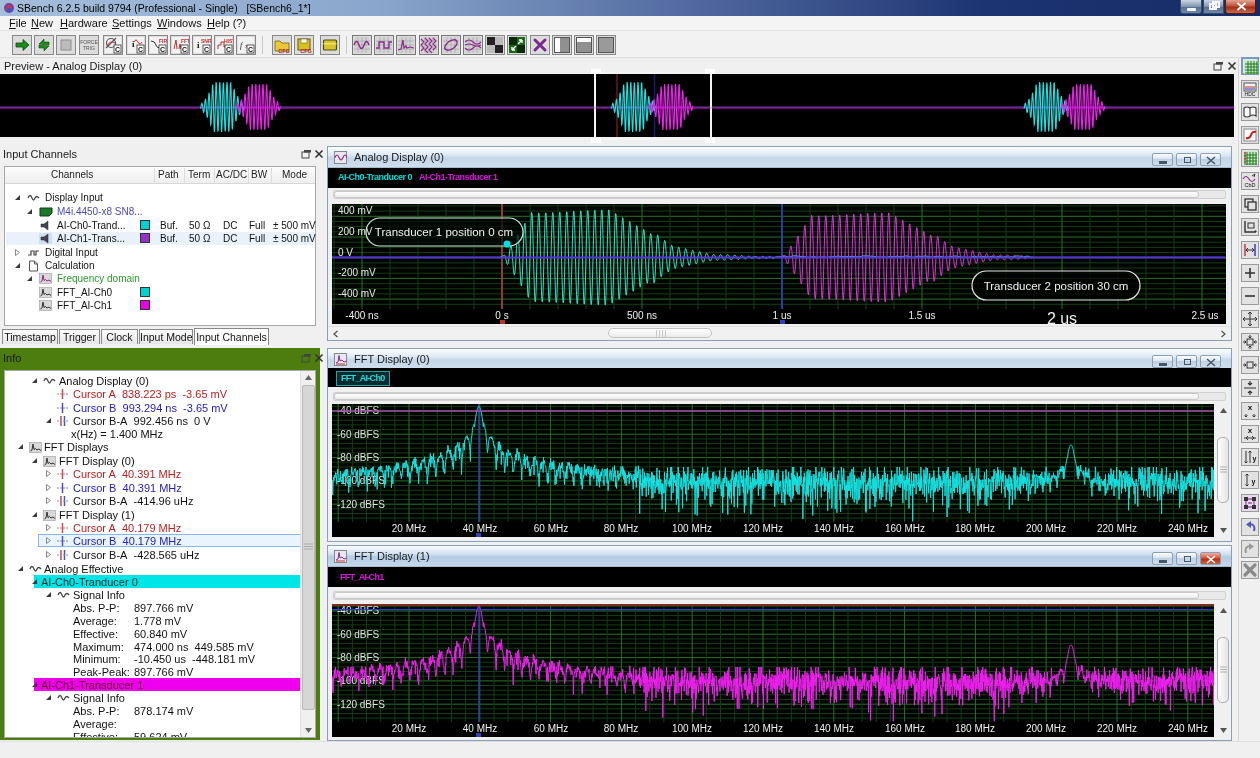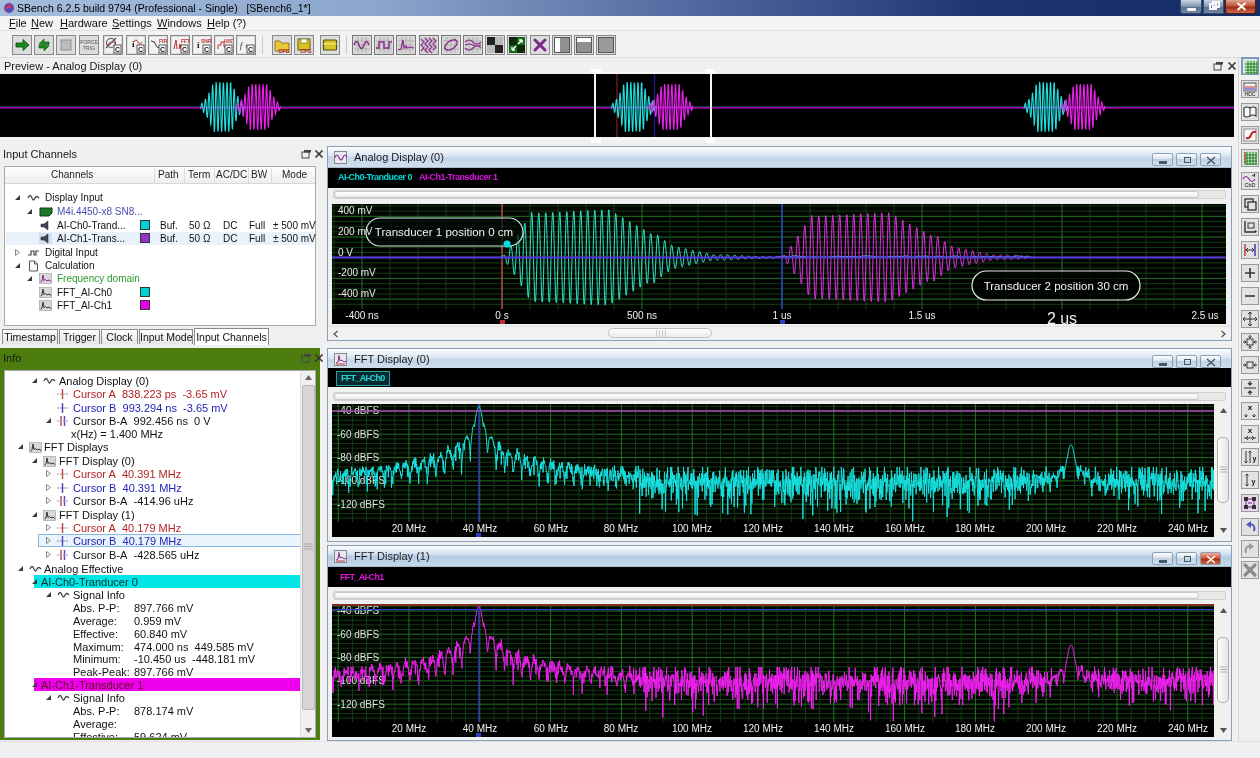--- a/index.html
+++ b/index.html
@@ -631,21 +631,21 @@
       <svg class="abs" style="left:39px;top:219px" width="9" height="9">
         <path d="M7 2 L7 7 L2 7 Z" fill="#3a3a3a"></path>
       </svg>
       <svg class="abs" style="left:52px;top:219px" width="13" height="10">
         <path d="M1 5 q2 -5 4 0 q1.5 4 3 0 q1.5 -3 4 0" stroke="#444" fill="none" stroke-width="1.3"></path>
       </svg>
       <span class="abs" style="left:68px;top:218px;color:#111">Signal Info</span>
       <span class="abs" style="left:68px;top:231px;color:#111">Abs. P-P:</span>
       <span class="abs" style="left:129px;top:231px;color:#111">897.766 mV</span>
       <span class="abs" style="left:68px;top:244px;color:#111">Average:</span>
-      <span class="abs" style="left:129px;top:244px;color:#111">0.959 mV</span>
+      <span class="abs" style="left:129px;top:244px;color:#111">1.778 mV</span>
       <span class="abs" style="left:68px;top:257px;color:#111">Effective:</span>
       <span class="abs" style="left:129px;top:257px;color:#111">60.840 mV</span>
       <span class="abs" style="left:68px;top:270px;color:#111">Maximum:</span>
       <span class="abs" style="left:129px;top:270px;color:#111">474.000 ns&nbsp; 449.585 mV</span>
       <span class="abs" style="left:68px;top:282px;color:#111">Minimum:</span>
       <span class="abs" style="left:129px;top:282px;color:#111">-10.450 us&nbsp; -448.181 mV</span>
       <span class="abs" style="left:68px;top:295px;color:#111">Peak-Peak:</span>
       <span class="abs" style="left:129px;top:295px;color:#111">897.766 mV</span>
       <div class="abs" style="left:29px;top:307px;width:281px;height:13px;background:#ee00ee"></div>
       <svg class="abs" style="left:25px;top:309px" width="9" height="9">

